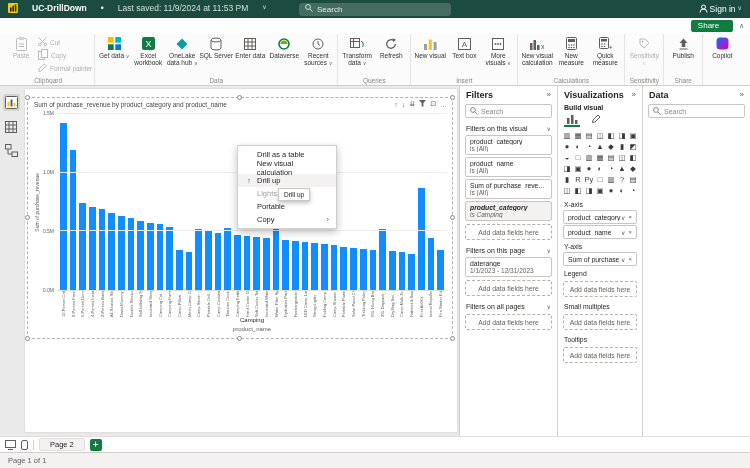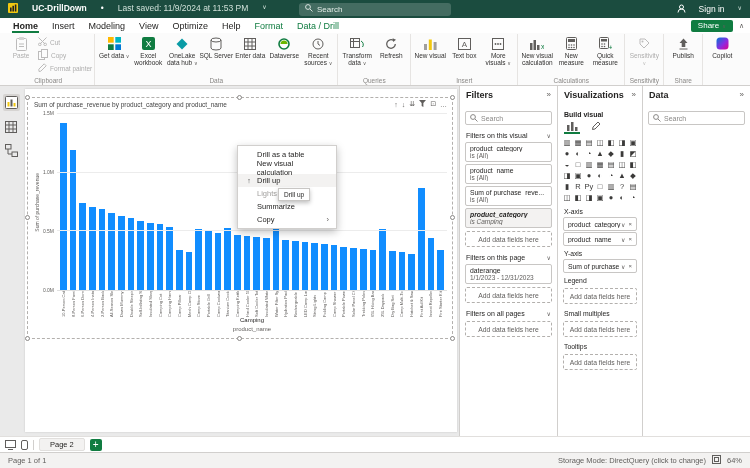--- a/index.html
+++ b/index.html
@@ -6,21 +6,21 @@
   html,body{width:750px;height:468px;overflow:hidden;font-family:"Liberation Sans",sans-serif;background:#fff}
   .app{display:flex;flex-direction:column;width:750px;height:468px}
 
   
   .titlebar{height:18px;background:#1b4c3f;display:flex;align-items:center;color:#fff;font-size:8.5px;padding:0 8px;position:relative;flex:none}
   .tb-left{display:flex;align-items:flex-start;gap:14px}
   .tb-title{font-weight:bold}
   .tb-saved{color:#cfe0d8}
   .tb-chev{color:#cfe0d8;font-size:6px}
   .tb-search{position:absolute;left:50%;transform:translateX(-50%);width:152px;height:13px;background:rgba(255,255,255,.18);border-radius:3px;display:flex;align-items:center;gap:4px;padding:0 6px;color:#e2ece7;font-size:8px}
-  .tb-right{margin-left:auto;display:flex;align-items:flex-start;gap:13px}
+  .tb-right{margin-left:auto;display:flex;align-items:flex-start;gap:2px}
 
   
   .tabsrow{height:15px;background:#fff;display:flex;align-items:center;font-size:9px;color:#252423;padding-left:6px;flex:none}
   #tabs{display:flex;height:100%}
   .tab{padding:0 7px;display:flex;align-items:center;position:relative;cursor:default;white-space:nowrap}
   .tab.active{font-weight:bold}
   .tab.active::after{content:"";position:absolute;left:6px;right:6px;bottom:0;height:2px;background:#107c41}
   .tab.contextual{color:#107c41}
   .share-btn{margin-left:auto;background:#107c41;color:#fff;height:12px;border-radius:2px;display:flex;align-items:center;font-size:8px;padding:0 7px;gap:3px;margin-right:6px}
   .collapse-ic{color:#605e5c;font-size:7px;margin-right:6px}
@@ -78,21 +78,21 @@
   .ctx-item.disabled{color:#a19f9d}
   .mi-ic{width:8px;color:#323130;font-size:7px;text-align:center}
   .sub{margin-left:auto;color:#605e5c}
   .ctx-tip{position:absolute;left:253px;top:99px;background:#fff;border:1px solid #c8c6c4;box-shadow:0 2px 4px rgba(0,0,0,.25);font-size:6.5px;padding:2px 5px;color:#252423;z-index:7}
 
   
   .panel{background:#fff;border-left:1px solid #d1cfcd;display:flex;flex-direction:column;font-size:8px;color:#252423;overflow:hidden}
   .filters{width:98px;flex:none}
   .vizp{width:85px;flex:none}
   .datap{width:108px;flex:none}
-  .p-header{display:flex;align-items:flex-start;justify-content:space-between;padding:4px 6px 10px;font-size:9px;font-weight:bold;color:#252423;flex:none}
+  .p-header{display:flex;align-items:flex-start;justify-content:space-between;padding:4px 6px 3px;font-size:9px;font-weight:bold;color:#252423;flex:none}
   .p-collapse{color:#605e5c;font-weight:normal;font-size:8px}
   .p-search{margin:1px 5px 3px;border:1px solid #c8c6c4;height:14px;display:flex;align-items:center;gap:3px;padding:0 4px;color:#8a8886;font-size:7px;border-radius:2px;flex:none}
   .f-sec-title{padding:4px 6px 1px;font-size:7px;color:#252423;display:flex;justify-content:space-between;align-items:center}
   .f-sec-title .chev{color:#605e5c;font-size:6px}
   .f-card{margin:2px 5px;border:1px solid #c8c6c4;border-radius:2px;padding:2px 4px;background:#fff}
   .f-card .fc-name{font-size:6.8px;color:#252423;white-space:nowrap;overflow:hidden}
   .f-card .fc-cond{font-size:6.5px;color:#605e5c;white-space:nowrap;overflow:hidden}
   .f-card.drill{font-style:italic;background:#f3f2f1}
   .f-card.drill .fc-name{font-weight:bold}
   .f-add,.well-add{margin:3px 5px;border:1px dashed #b3b0ad;border-radius:2px;height:16px;display:flex;align-items:center;justify-content:center;color:#605e5c;font-size:6.8px;text-align:center}
@@ -147,30 +147,20 @@
       <span><svg width="9" height="9">
             <circle cx="4.5" cy="3" r="2" fill="none" stroke="#fff"></circle>
             <path d="M1 8.5 a3.5 3.5 0 0 1 7 0" fill="none" stroke="#fff"></path>
           </svg></span>
       <span>Sign in</span>
       <span class="tb-chev">∨</span>
     </div>
   </div>
 
   <div class="tabsrow">
-    <div id="tabs">
-        <div class="tab active">Home</div>
-        <div class="tab">Insert</div>
-        <div class="tab">Modeling</div>
-        <div class="tab">View</div>
-        <div class="tab">Optimize</div>
-        <div class="tab">Help</div>
-        <div class="tab contextual">Format</div>
-        <div class="tab contextual">Data / Drill</div>
-      </div>
     <div class="share-btn">
       <span>Share</span>
       <span class="dd">∨</span>
     </div>
     <span class="collapse-ic">∧</span>
   </div>
 
   <div class="ribbon" id="ribbon">
       <div class="rgroup">
         <div class="rg-buttons">
@@ -688,21 +678,21 @@
             <div class="ctx-item hovered">
               <span class="mi-ic">↑</span>
               <span>Drill up</span>
             </div>
             <div class="ctx-item disabled">
               <span class="mi-ic"></span>
               <span>Lights</span>
             </div>
             <div class="ctx-item">
               <span class="mi-ic"></span>
-              <span>Summarize</span>
+              <span>Portable</span>
             </div>
             <div class="ctx-item">
               <span class="mi-ic"></span>
               <span>Copy</span>
               <span class="sub">›</span>
             </div>
           </div>
         <div class="ctx-tip">Drill up</div>
 
       </div>
@@ -883,23 +873,15 @@
           <rect x="0.5" y="0.5" width="6" height="9" rx="1.5" fill="none" stroke="#605e5c"></rect>
         </svg>
       </span>
     <span class="pb-div"></span>
     <span class="page-tab">Page 2</span>
     <span class="add-page">+</span>
   </div>
 
   <div class="statusbar">
     <span>Page 1 of 1</span>
-    <div class="sb-right">
-      <span>Storage Mode: DirectQuery (click to change)</span>
-      <span><svg width="9" height="9">
-            <rect x="0.5" y="0.5" width="8" height="8" fill="none" stroke="#605e5c"></rect>
-            <rect x="2.5" y="2.5" width="4" height="4" fill="none" stroke="#605e5c"></rect>
-          </svg></span>
-      <span>64%</span>
-    </div>
   </div>
 
 </div>
 
 </body></html>

